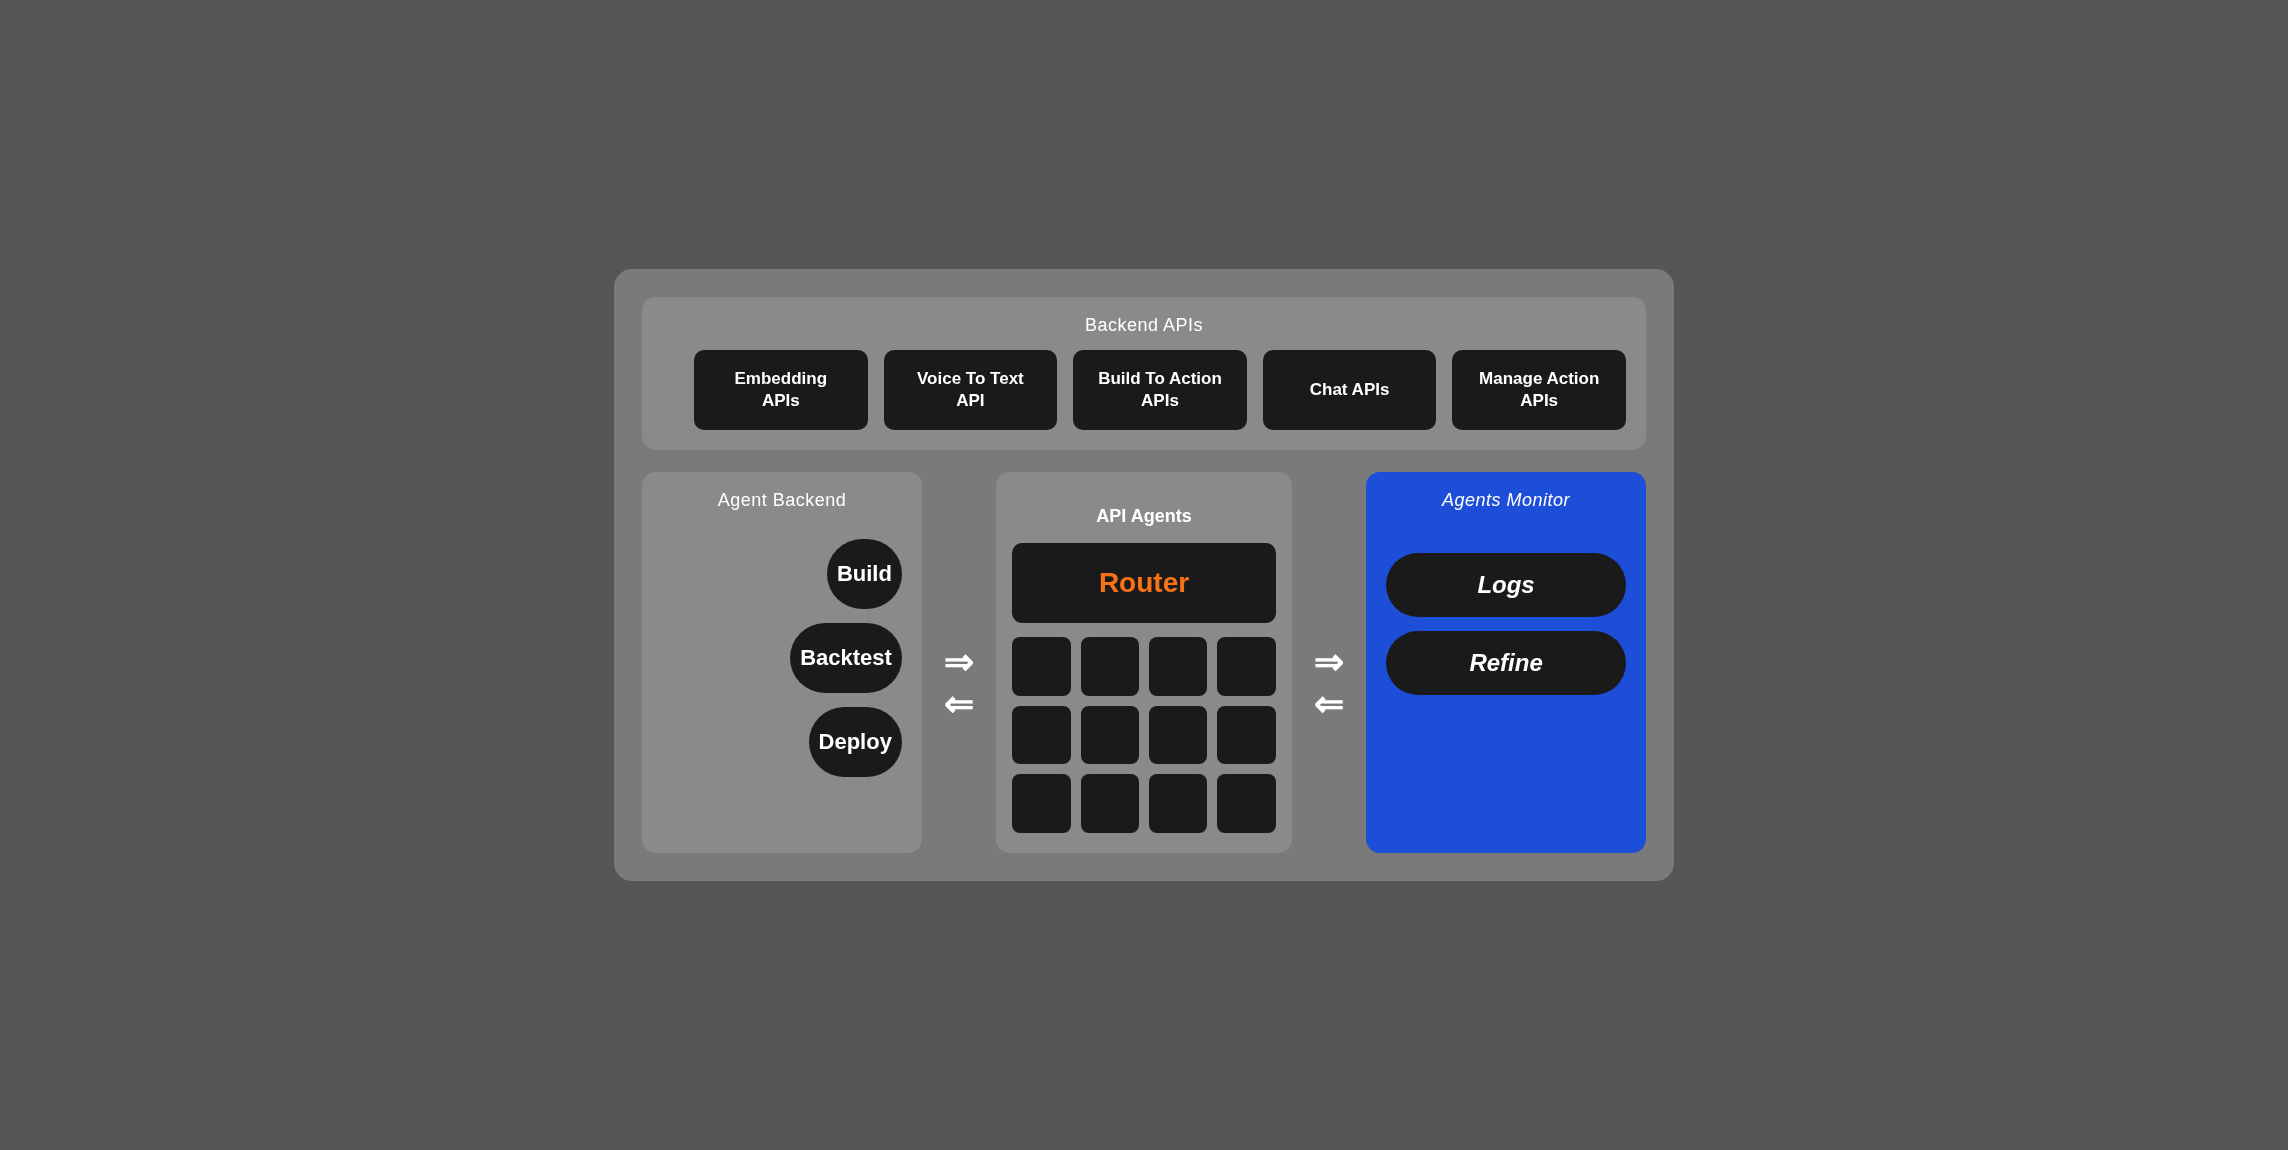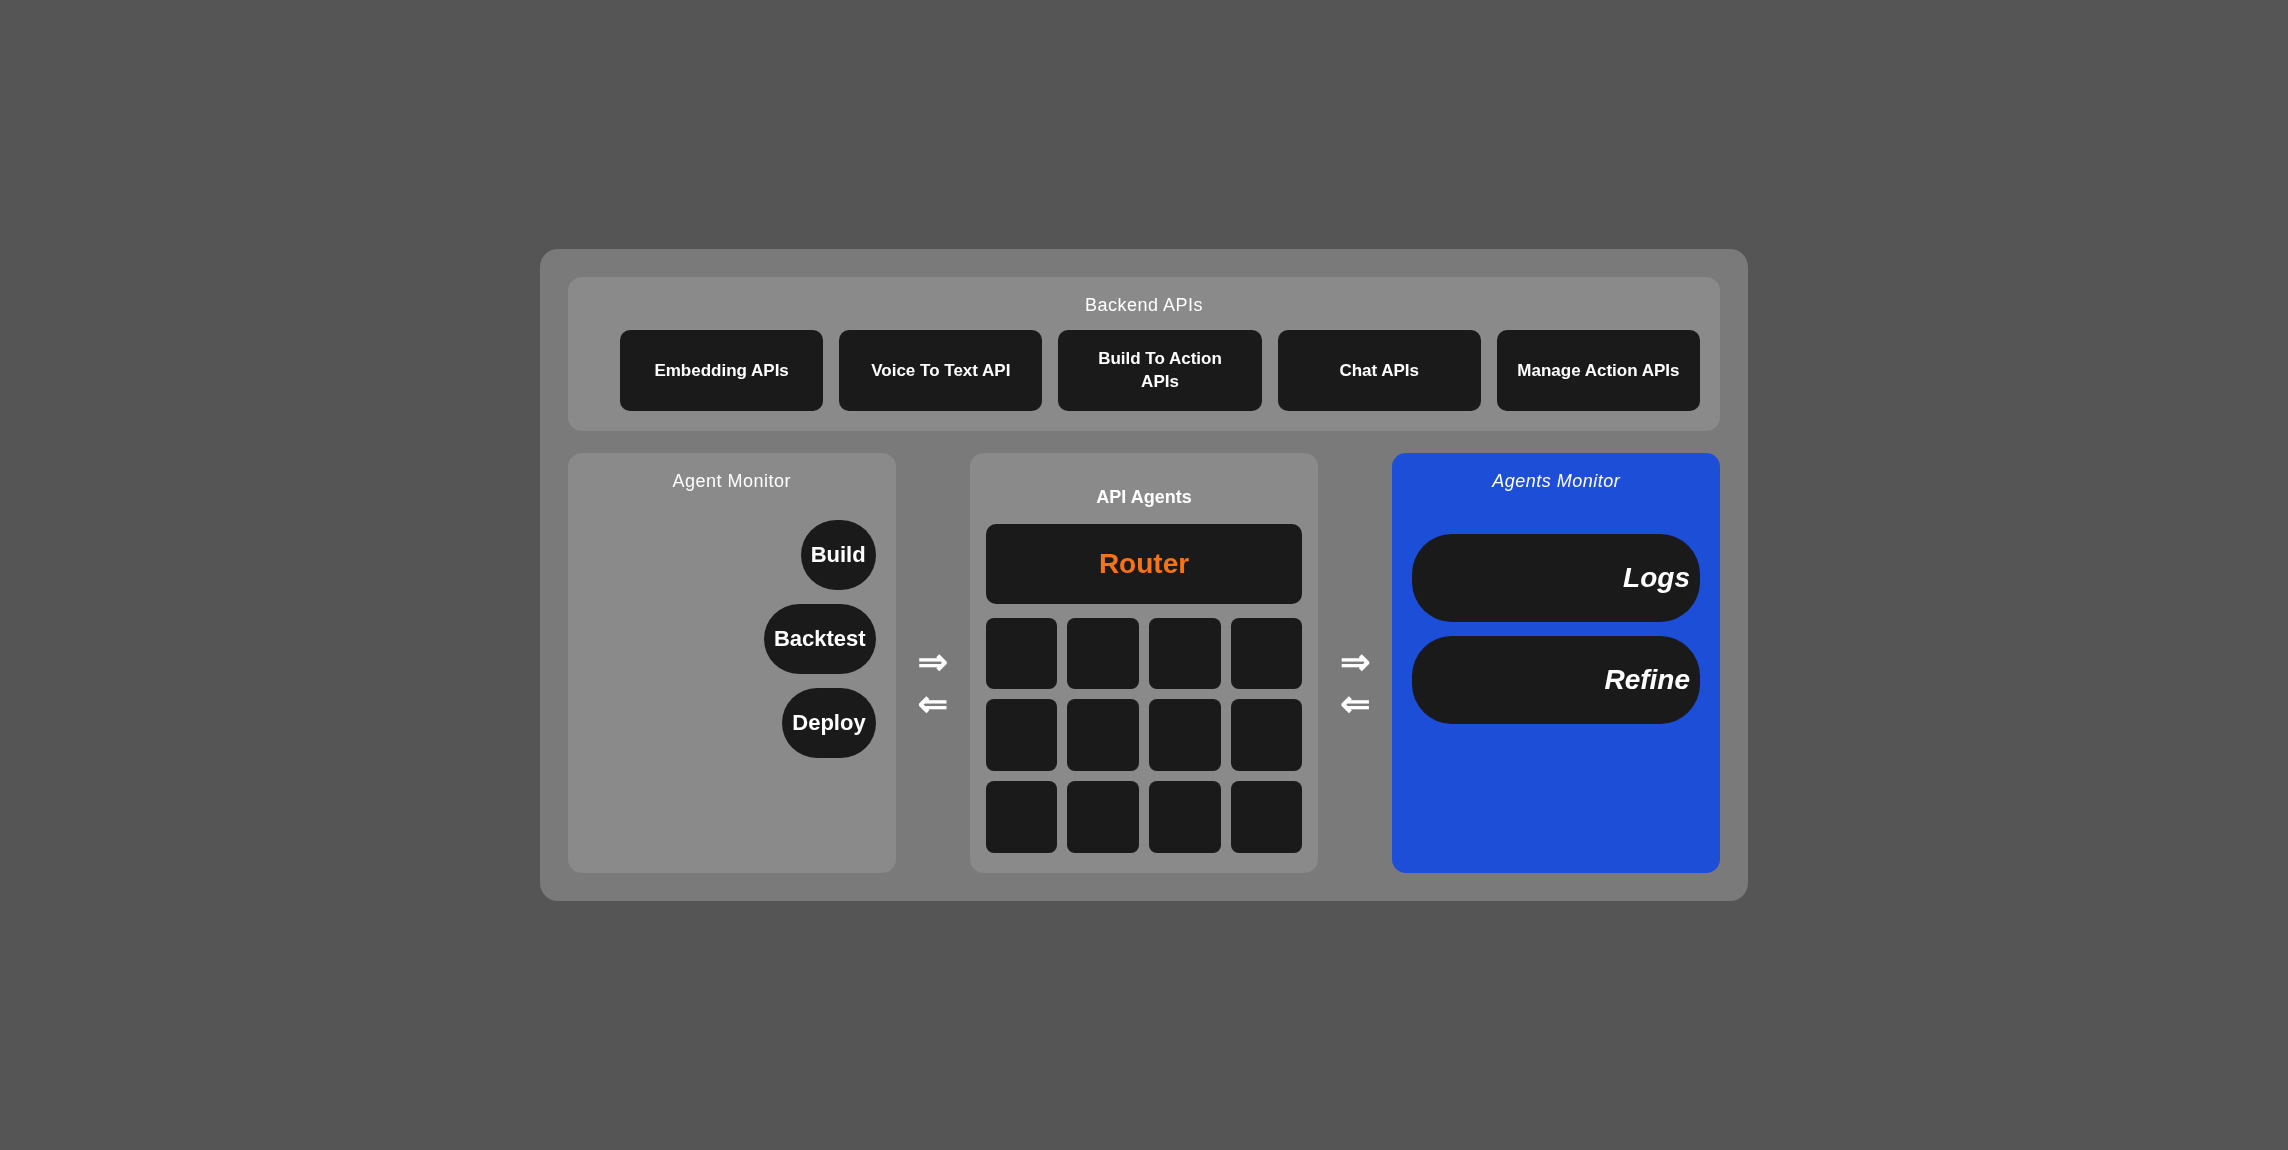--- a/index.html
+++ b/index.html
@@ -8,21 +8,21 @@
       display: flex;
       align-items: center;
       justify-content: center;
       min-height: 100vh;
       font-family: Arial, sans-serif;
     }
     .main-container {
       background: #7a7a7a;
       border-radius: 18px;
       padding: 28px 28px 28px 28px;
-      width: 1208px;
+      width: 1060px;
       display: flex;
       flex-direction: column;
       gap: 22px;
     }
 
     
     .backend-apis-section {
       background: #8a8a8a;
       border-radius: 14px;
       padding: 18px 20px 20px 20px;
@@ -164,24 +164,24 @@
     }
     .monitor-cards {
       display: flex;
       flex-direction: column;
       gap: 14px;
     }
     .monitor-card {
       background: #1a1a1a;
       border-radius: 40px;
       color: #fff;
-      font-size: 28px;
-      font-weight: 700;
-      text-align: right;
-      padding: 28px 10px;
+      font-size: 24px;
+      font-weight: 700;
+      text-align: center;
+      padding: 18px 10px;
     }
   </style>
 </head>
 <body>
 
 <div class="main-container">
 
   <div class="backend-apis-section">
     <div class="section-title section-title-light">Backend APIs</div>
     <div class="backend-apis-grid">
@@ -190,21 +190,21 @@
         <div class="api-card">Voice To Text API</div>
         <div class="api-card">Build To Action APIs</div>
         <div class="api-card">Chat APIs</div>
         <div class="api-card">Manage Action APIs</div>
       </div>
   </div>
 
   <div class="bottom-row">
 
     <div class="agent-builder-section">
-      <div class="section-title section-title-light">Agent Monitor</div>
+      <div class="section-title section-title-light">Agent Backend</div>
       <div class="builder-cards">
 
       <div class="builder-card">Build</div>
           <div class="builder-card">Backtest</div>
           <div class="builder-card">Deploy</div>
         </div>
     </div>
 
     <div class="arrow-container">
       <div class="double-arrow">

